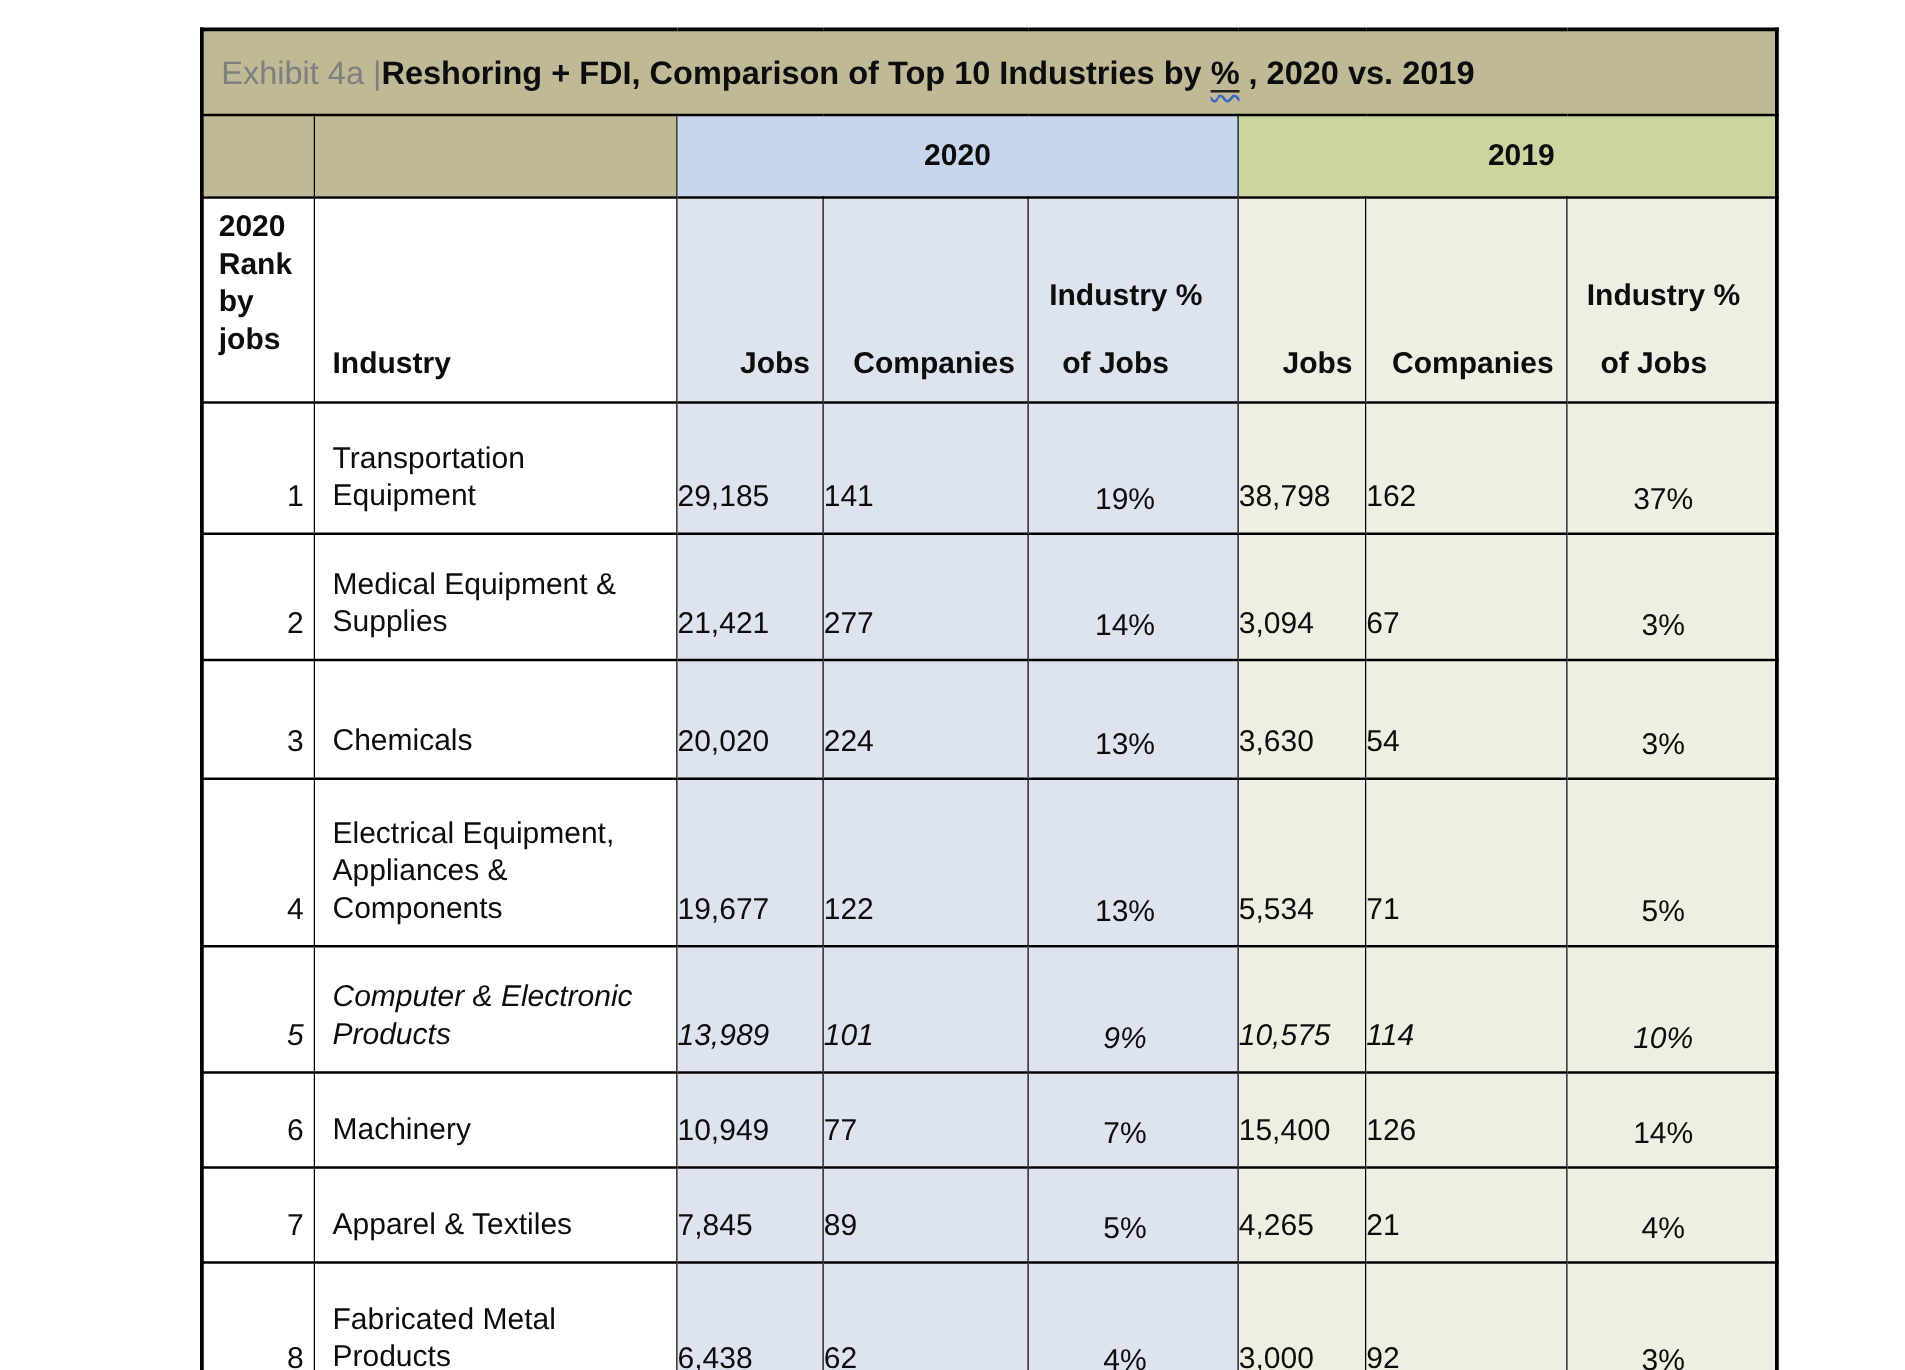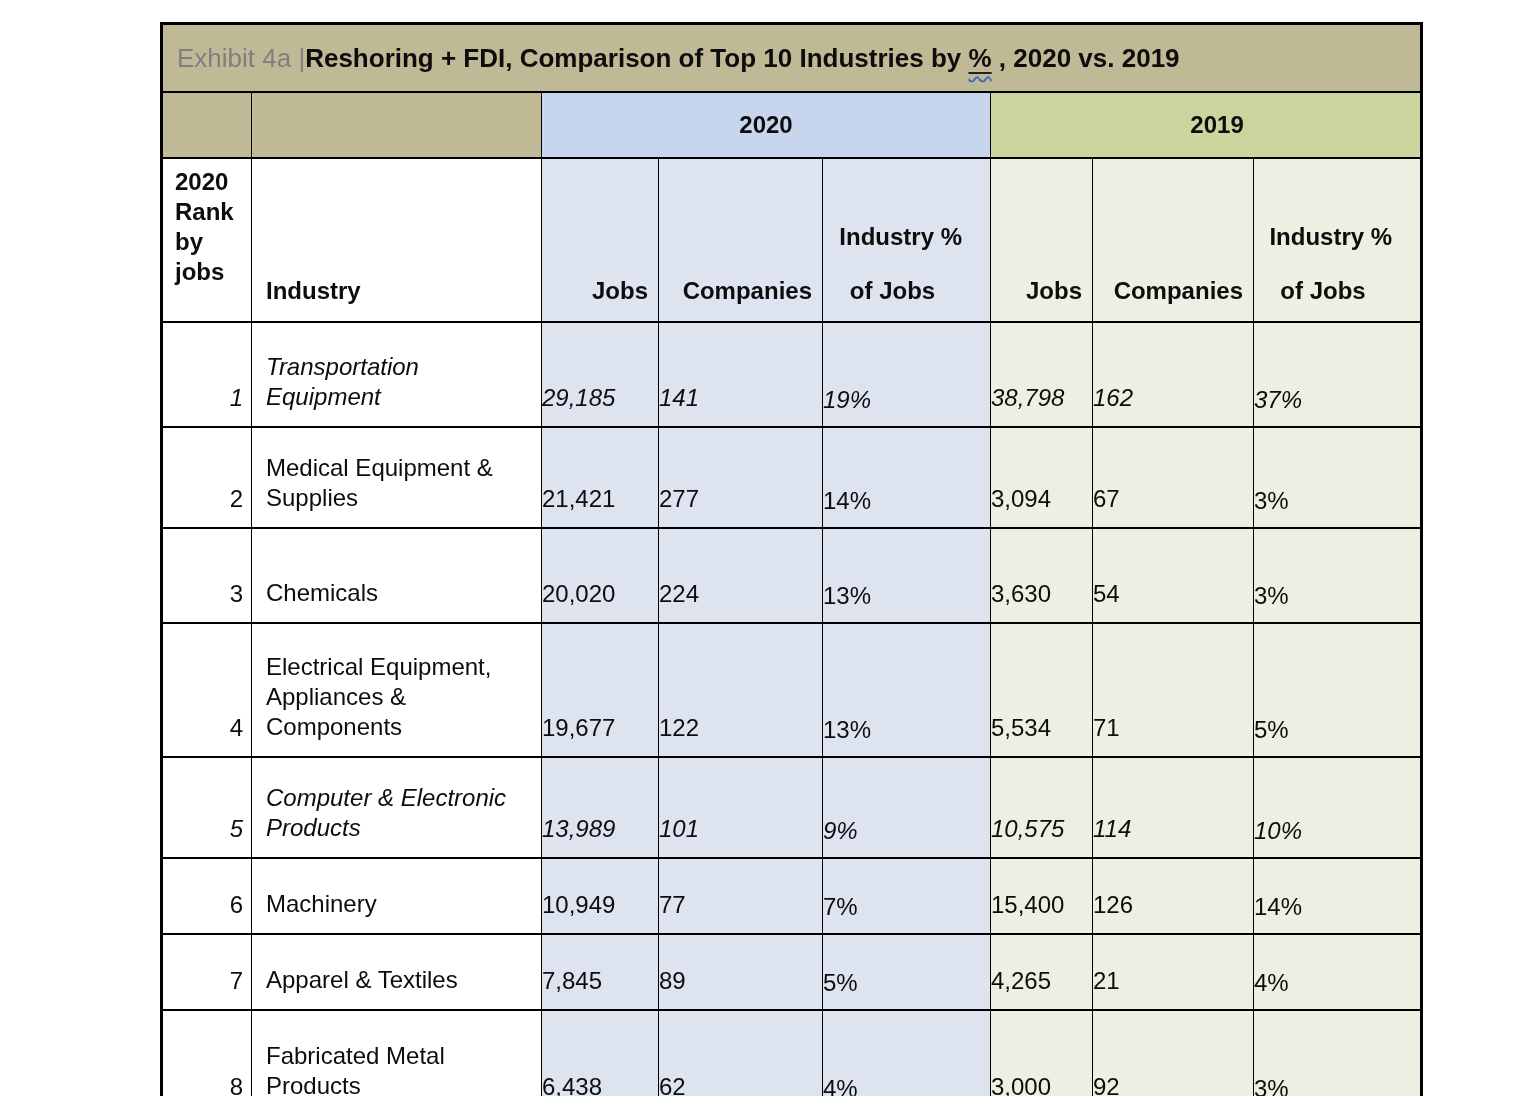--- a/index.html
+++ b/index.html
@@ -57,23 +57,23 @@
   .h-pct-l1 { display: block; margin-bottom: 26px; }
   .h-pct-l2 { display: block; text-align: center; }
 
   
   .col-b { background: var(--cellBlue); }
   .col-g { background: var(--cellGreen); }
   td.c-rank { background: #fff; text-align: right; padding: 0 8px 14px 0; }
   td.c-ind  { background: #fff; text-align: left; padding: 0 4px 14px 14px;
               white-space: pre-line; line-height: 1.25; }
   td.c-num  { text-align: left; padding: 0 10px 14px 0; }
-  td.c-pct  { text-align: left; padding: 0 13px 12px 0; }
-
-  tr.r1  td { height: 89px; font-style: italic; }
+  td.c-pct  { text-align: center; padding: 0 13px 12px 0; }
+
+  tr.r1  td { height: 89px; }
   tr.r2  td { height: 85px; }
   tr.r3  td { height: 79px; }
   tr.r4  td { height: 118px; margin-top: 13px; }
   tr.r5  td { height: 85px; font-style: italic; }
   tr.r6  td { height: 60px; }
   tr.r7  td { height: 60px; }
   tr.r8  td { height: 90px; }
 </style>
 </head>
 <body>

